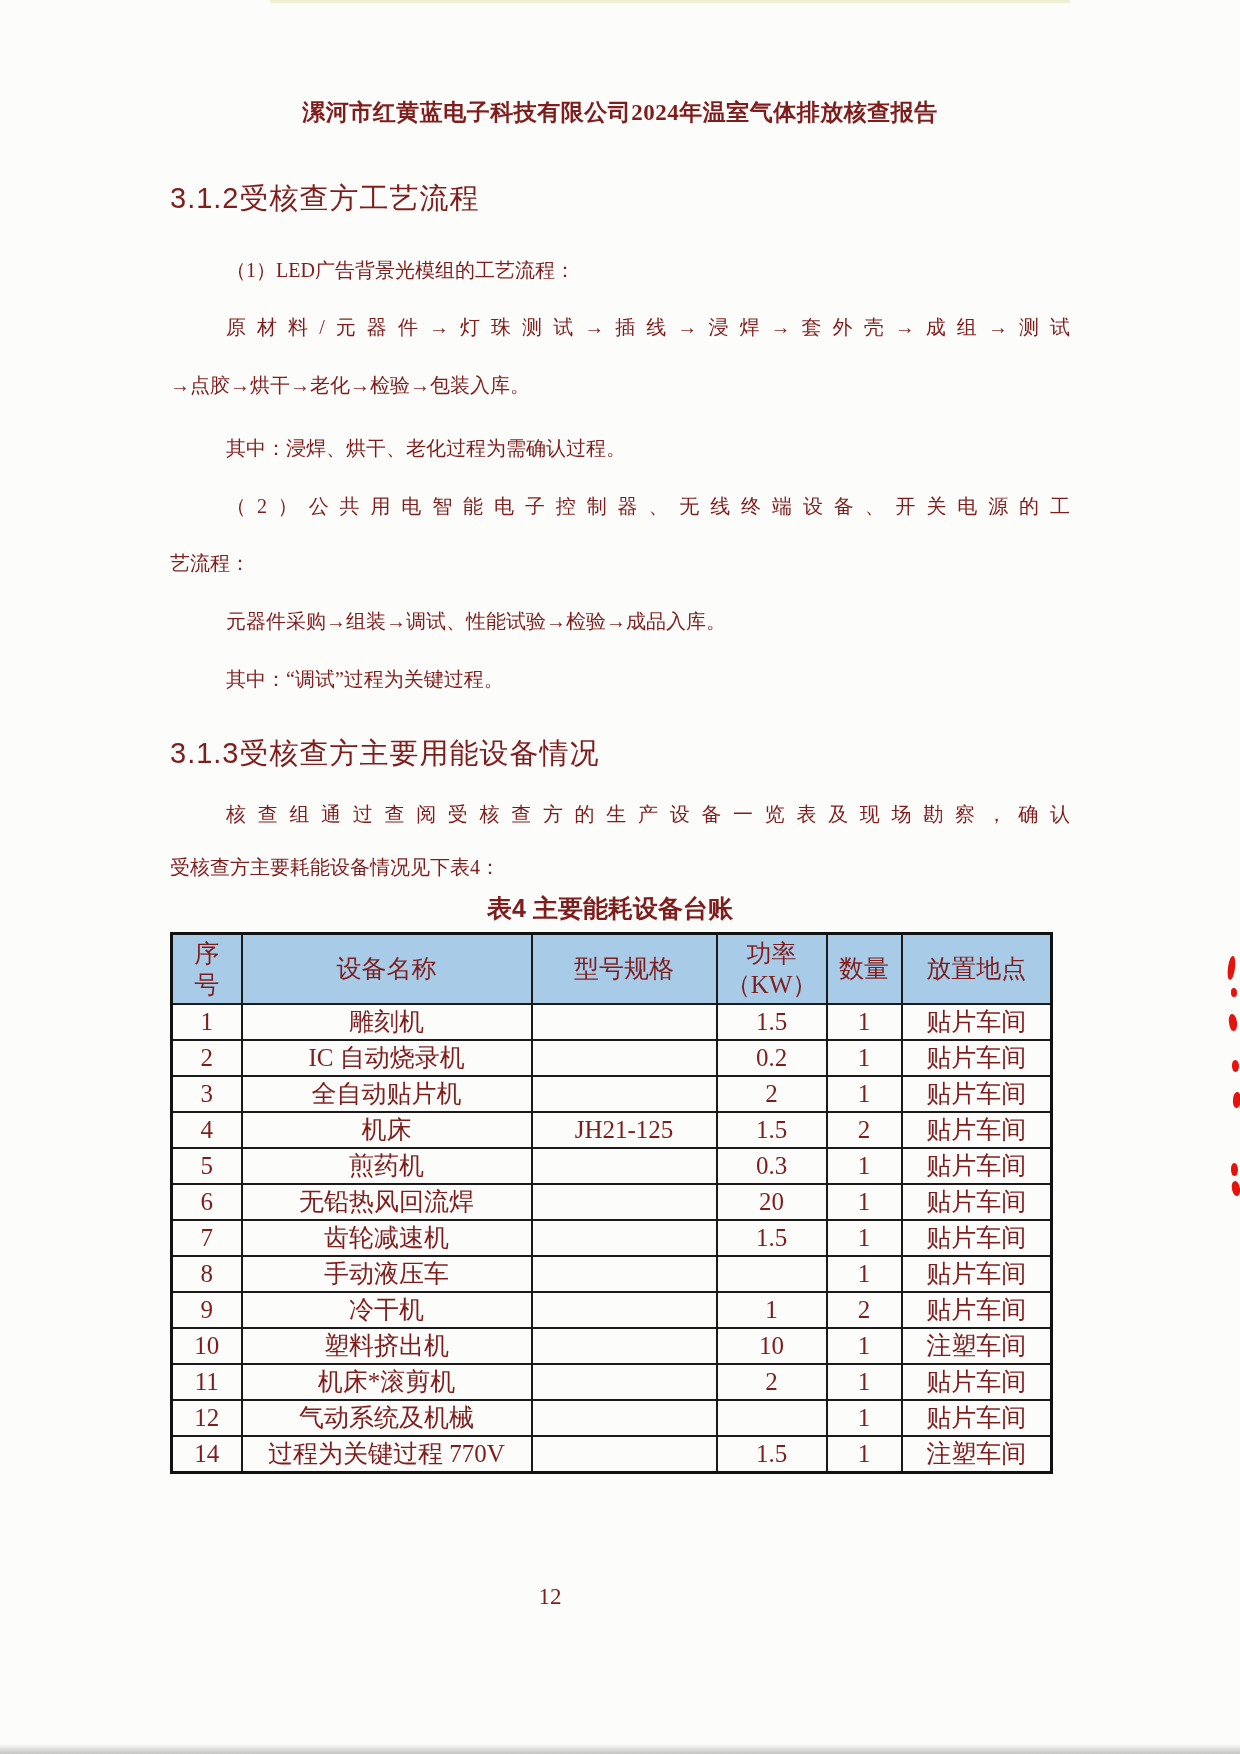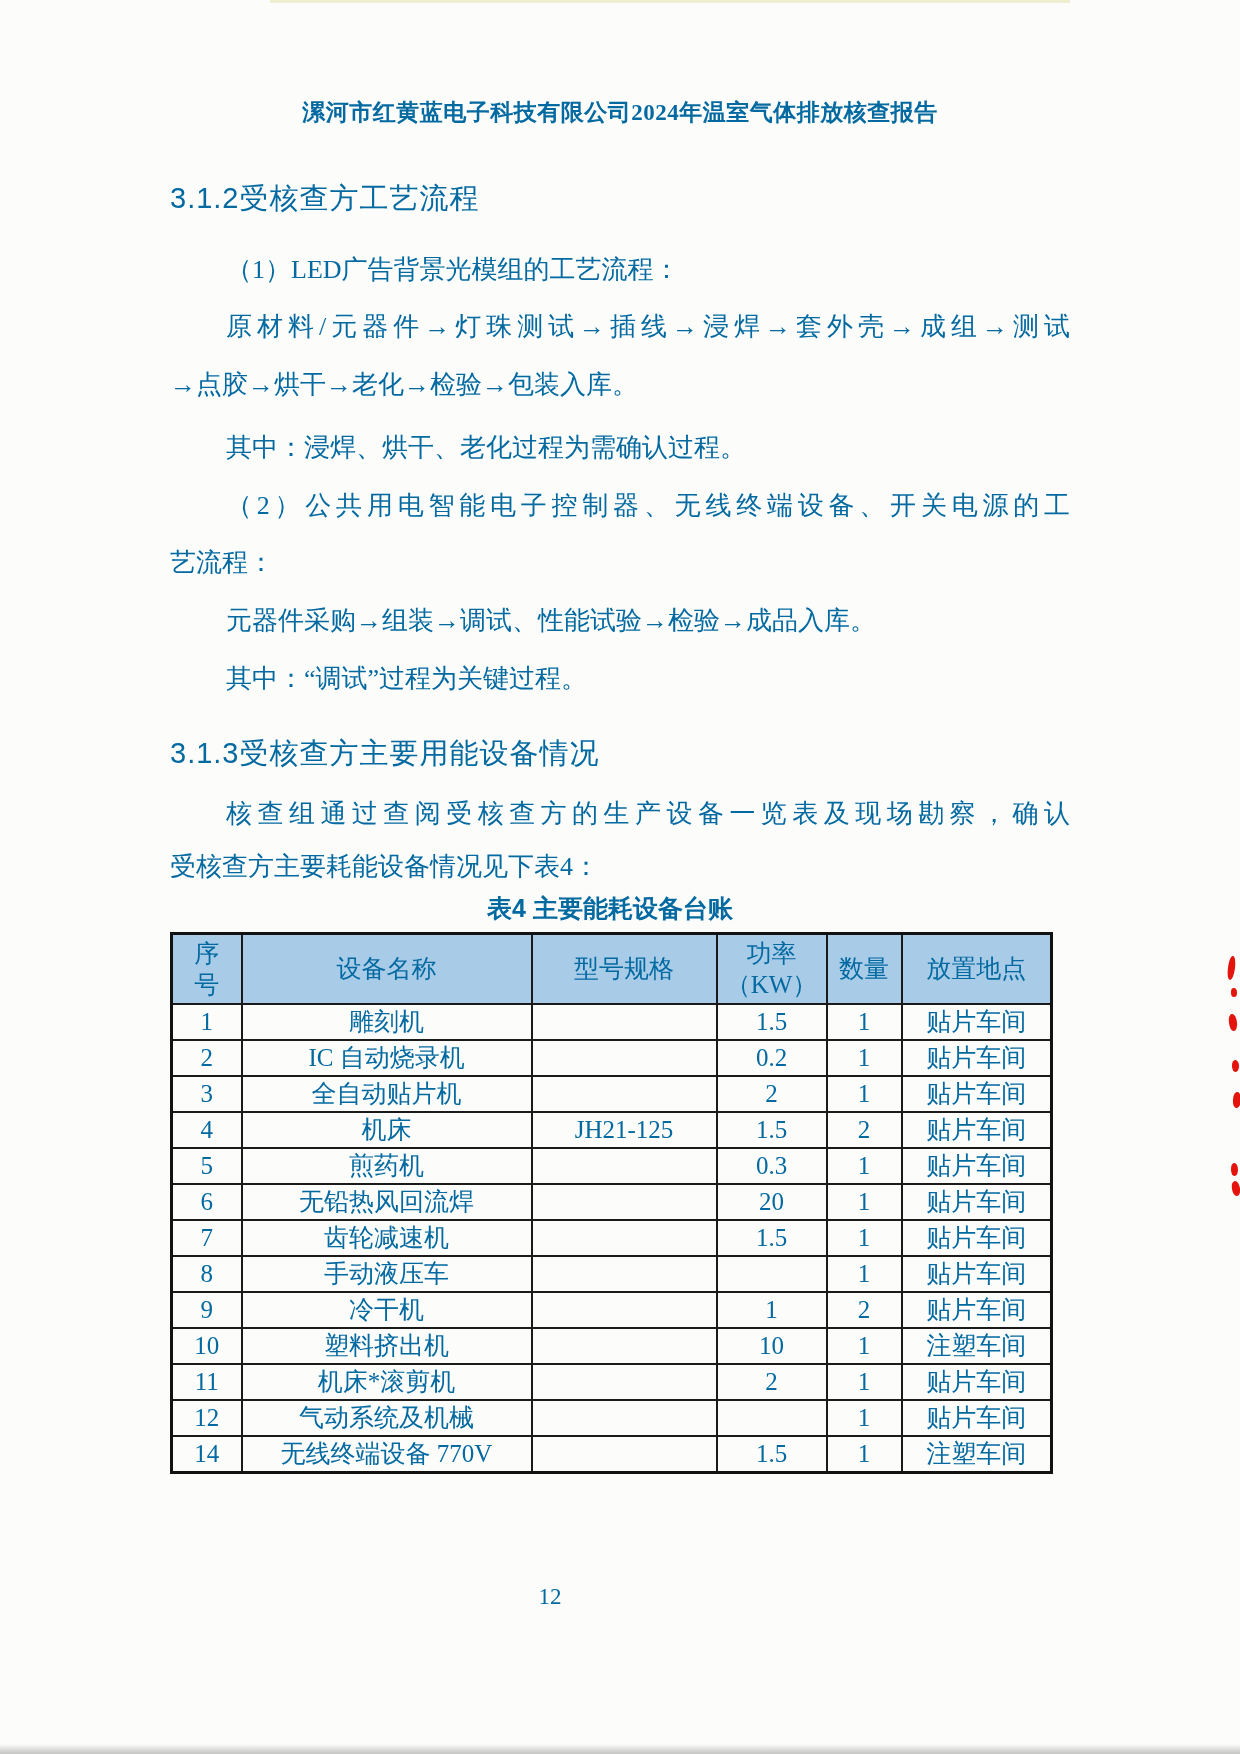--- a/index.html
+++ b/index.html
@@ -1,29 +1,29 @@
 <!DOCTYPE html>
 <html><head>
 <meta charset="utf-8">
 <style>
   html,body { margin:0; padding:0; background:#9a9a9a; }
   .page {
     position:relative; width:1240px; height:1754px; margin:0 auto;
     background:#fcfcfa; overflow:hidden;
-    font-family:"Liberation Serif","DejaVu Serif",serif; color:#0369a1;
+    font-family:"Liberation Serif","DejaVu Serif",serif; color:#7f1d1d;
   }
   .scan-top-line { position:absolute; top:0; left:270px; width:800px; height:3px;
     background:#edeccb; opacity:.9; }
   .scan-bottom-band { position:absolute; left:0; bottom:0; width:100%; height:10px;
     background:linear-gradient(to bottom, rgba(120,120,120,0), rgba(90,90,90,0.35)); }
 
   .doc-header { position:absolute; top:97px; left:120px; width:1000px;
     text-align:center; font-size:23px; font-weight:600; letter-spacing:0.5px; }
 
-  .l { position:absolute; left:170px; width:900px; font-size:26px;
+  .l { position:absolute; left:170px; width:900px; font-size:20px;
     line-height:56px; height:56px; white-space:nowrap; }
   .indent { text-indent:56px; }
   .jfull { white-space:normal; text-align:justify; text-align-last:justify; }
   .h { font-family:"Liberation Sans","DejaVu Sans",sans-serif; font-weight:normal;
     font-size:29px; letter-spacing:1px; }
 
   .tbl-title { position:absolute; left:170px; top:884px; width:880px; height:48px;
     line-height:48px; text-align:center; font-size:25px; font-weight:bold;
     font-family:"Liberation Sans","DejaVu Sans",sans-serif; }
 
@@ -194,21 +194,21 @@
         <tr>
           <td>12</td>
           <td>气动系统及机械</td>
           <td></td>
           <td></td>
           <td>1</td>
           <td>贴片车间</td>
         </tr>
         <tr>
           <td>14</td>
-          <td>无线终端设备 770V</td>
+          <td>过程为关键过程 770V</td>
           <td></td>
           <td>1.5</td>
           <td>1</td>
           <td>注塑车间</td>
         </tr>
       </tbody>
     </table>
   </div>
 
   <div class="pageno">12</div>

